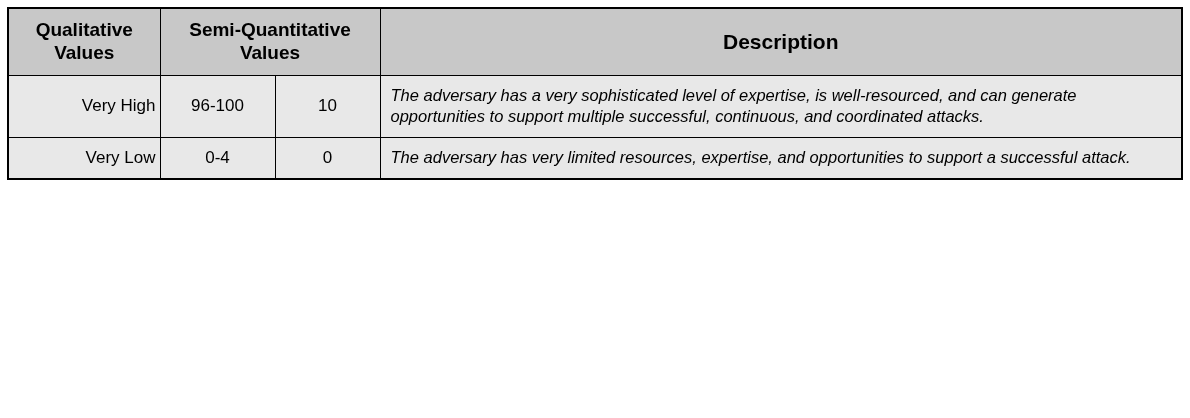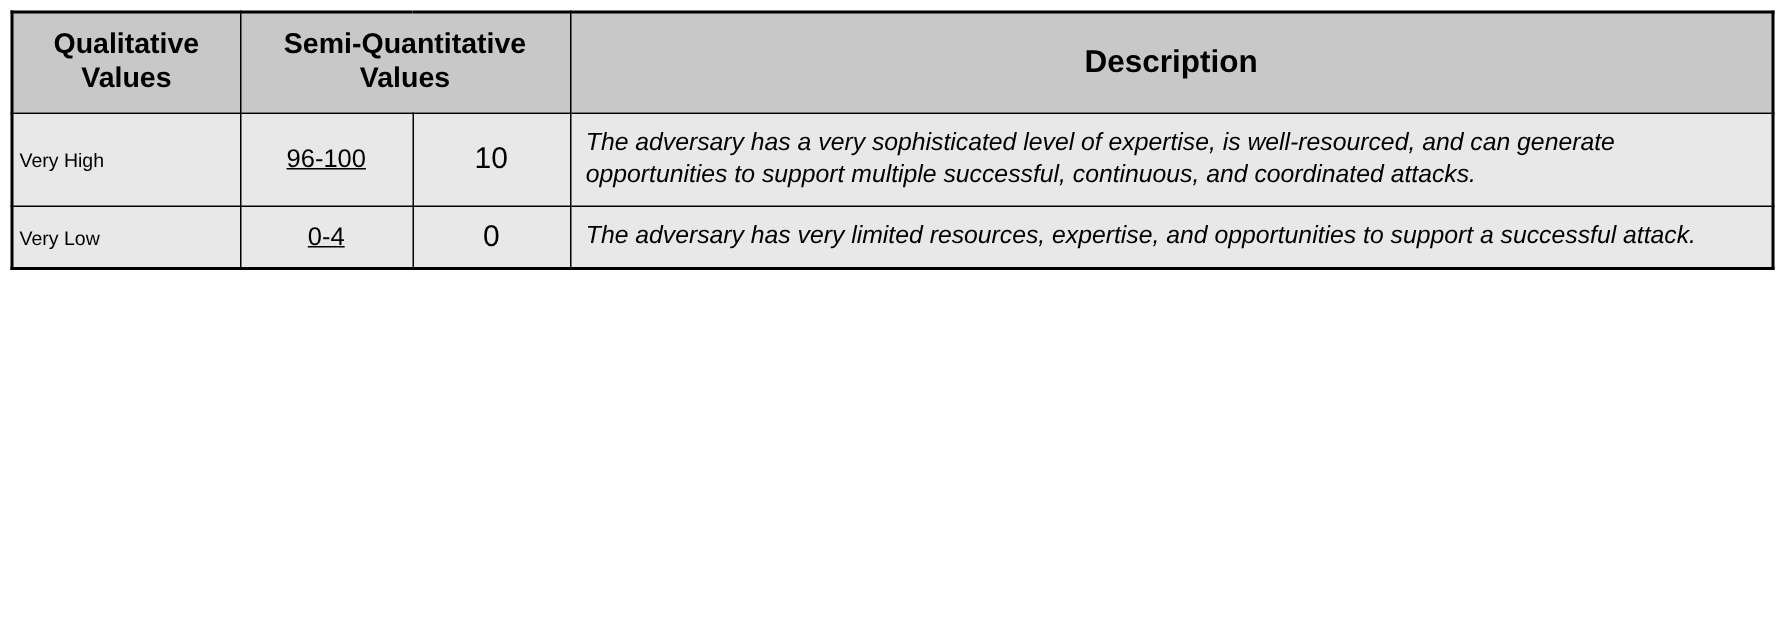--- a/index.html
+++ b/index.html
@@ -36,33 +36,32 @@
     font-weight: bold;
     text-align: center;
     padding: 10px 6px;
     line-height: 1.2;
   }
   thead th.desc-head {
     font-size: 21px;
     margin-top: 40px;
   }
   td.qual {
-    text-align: left;
-    font-size: 13px;
+    text-align: right;
+    font-size: 17px;
     padding: 8px 4px;
   }
   td.semi {
     text-align: center;
     font-size: 17px;
     padding: 8px 4px;
-    text-decoration: underline;
   }
   td.score {
     text-align: center;
-    font-size: 20px;
+    font-size: 17px;
     padding: 8px 4px;
   }
   td.desc {
     text-align: left;
     font-size: 16.5px;
     padding: 9px 10px 9px 10px;
     line-height: 1.32;
     font-style: italic;
   }
   tr.shaded td {

